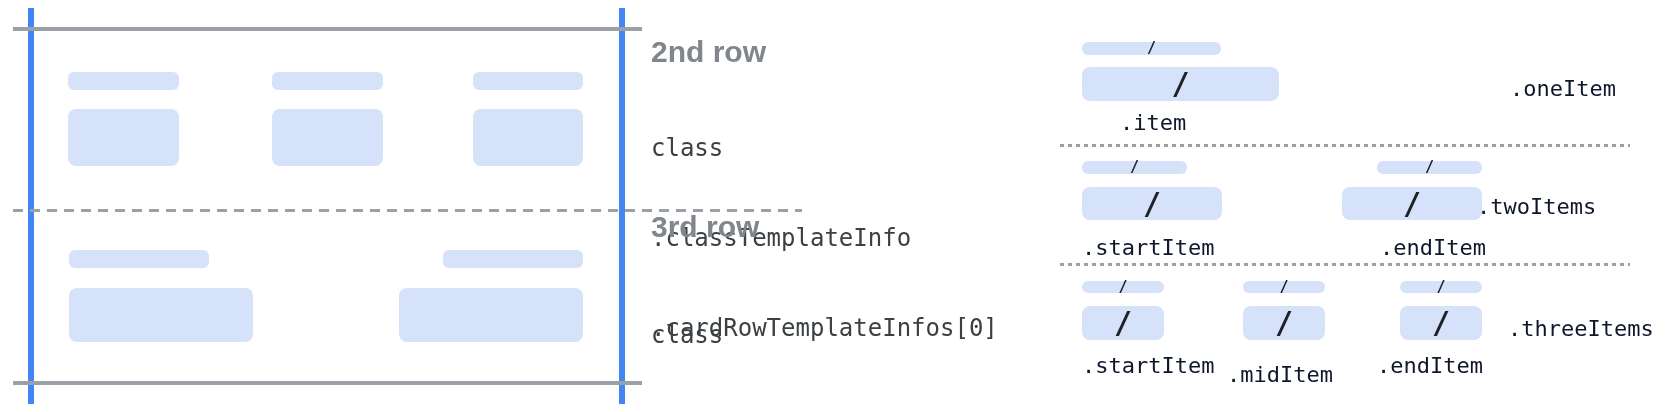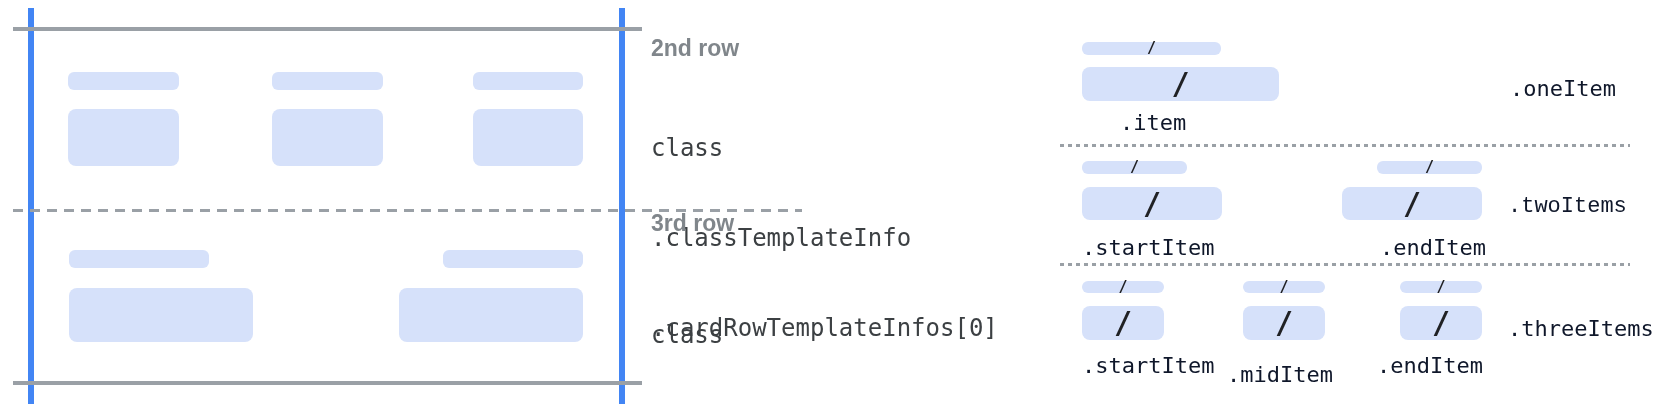--- a/index.html
+++ b/index.html
@@ -15,21 +15,21 @@
 
   
   .bar{position:absolute;background:#d6e1fa;display:flex;align-items:center;justify-content:center;}
   .bar.sm{border-radius:6px;}
   .bar.lg{border-radius:8px;}
   .slash{font-family:"DejaVu Sans Mono",monospace;font-weight:700;color:#202124;line-height:1;}
   .slash.sm{font-size:15px;}
   .slash.lg{font-size:30px;}
 
   
-  .row-heading{position:absolute;font-weight:700;font-size:23px;line-height:1;color:#80868b;}
+  .row-heading{position:absolute;font-weight:700;font-size:30px;line-height:1;color:#80868b;}
   .code-block{position:absolute;font-family:"DejaVu Sans Mono",monospace;font-size:24px;
               line-height:30px;color:#3c4043;white-space:pre;}
 
   
   .mono-label{position:absolute;font-family:"DejaVu Sans Mono",monospace;font-size:22px;
               line-height:1;color:#0f172a;white-space:pre;}
 </style>
 </head>
 <body>
 
@@ -91,21 +91,21 @@
       <span class="slash lg">/</span>
     </div>
     <div class="bar sm" style="left:1377px;top:161px;width:105px;height:13px;">
       <span class="slash sm">/</span>
     </div>
     <div class="bar lg" style="left:1342px;top:187px;width:140px;height:33px;">
       <span class="slash lg">/</span>
     </div>
     <div class="mono-label" style="left:1082px;top:237px;">.startItem</div>
     <div class="mono-label" style="left:1380px;top:237px;">.endItem</div>
-    <div class="mono-label" style="left:1508px;top:196px;font-family:Liberation Mono, monospace;">.twoItems</div>
+    <div class="mono-label" style="left:1477px;top:196px;">.twoItems</div>
   </div>
 
   <div class="dash fine" style="left:1060px;top:263px;width:570px;"></div>
 
   <div>
     <div class="bar sm" style="left:1082px;top:281px;width:82px;height:12px;">
       <span class="slash sm">/</span>
     </div>
     <div class="bar lg" style="left:1082px;top:306px;width:82px;height:34px;">
       <span class="slash lg">/</span>

